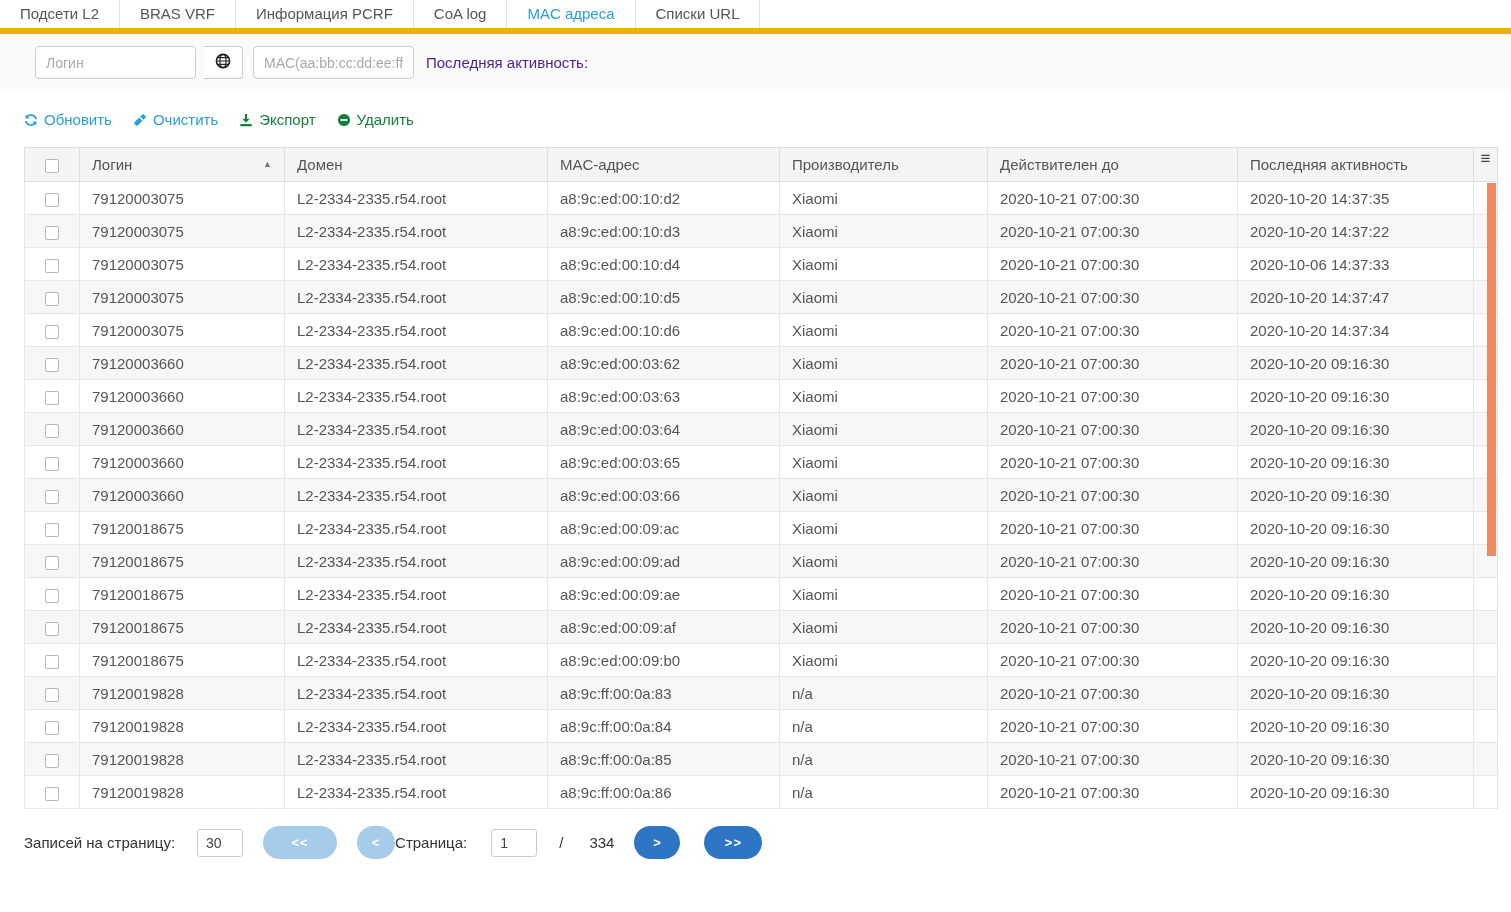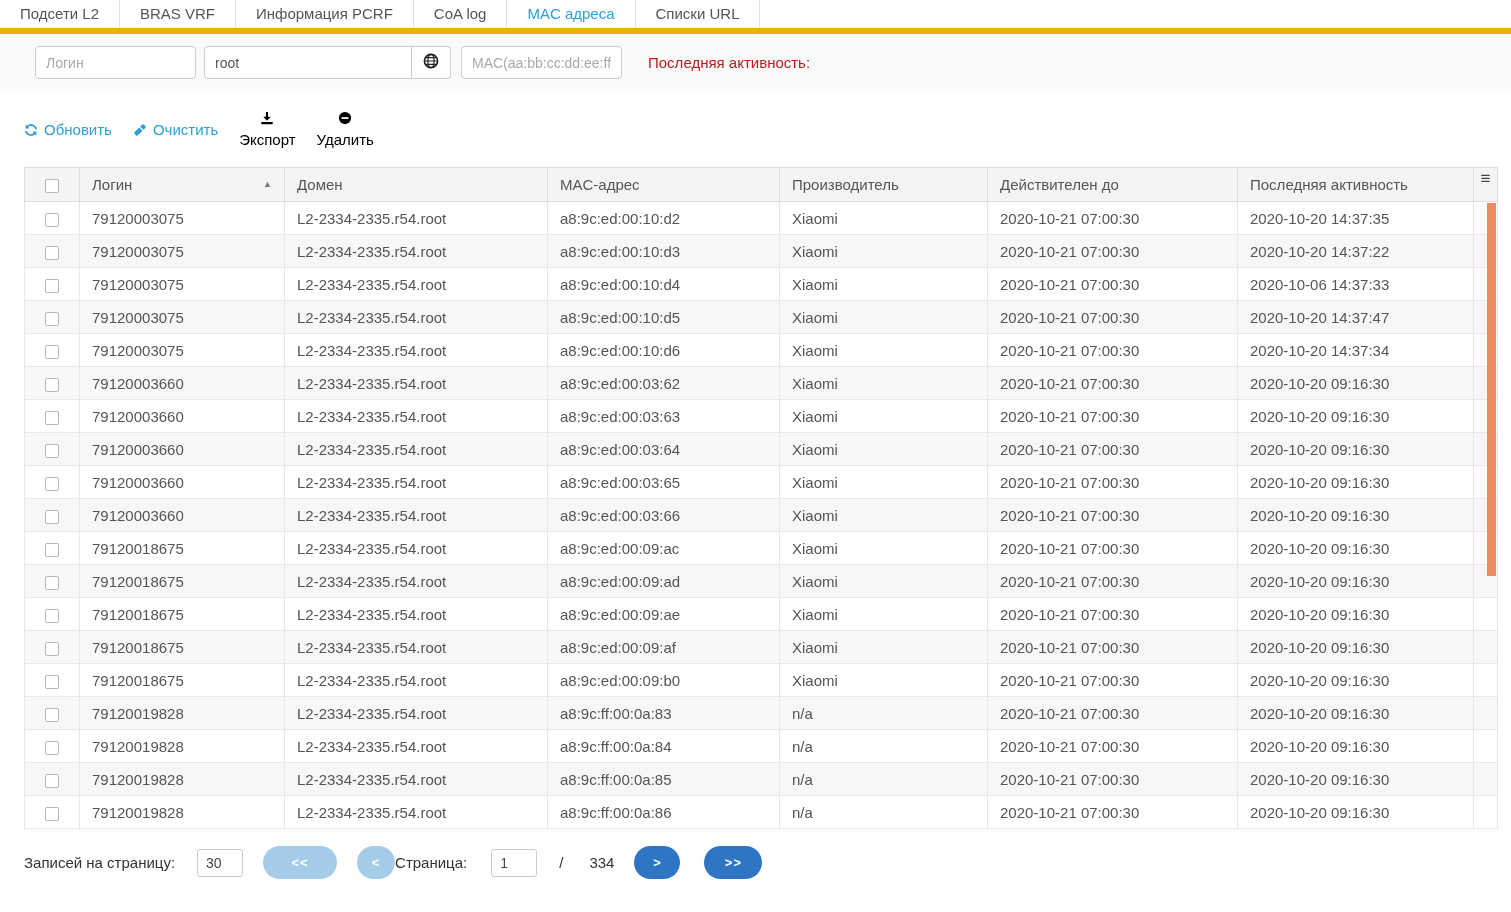--- a/index.html
+++ b/index.html
@@ -31,34 +31,34 @@
   .txt-input::placeholder { color:#a9a9a9; }
   .login-input { width:161px; }
   .input-group { display:flex; margin-left:8px; }
   .domain-input { width:208px; border-radius:4px 0 0 4px; }
   .globe-btn {
     width:39px; height:33px; border:1px solid #ccc; border-left:none;
     border-radius:0 4px 4px 0; background:#fff; cursor:pointer;
     display:flex; align-items:center; justify-content:center;
   }
   .mac-input { width:161px; margin-left:10px; }
-  .activity-label { margin-left:26px; color:#b91c1c; white-space:nowrap; }
+  .activity-label { margin-left:12px; color:#4c1d95; white-space:nowrap; }
   .activity-select {
     margin-left:9px; width:238px; height:33px; border:1px solid #bbb;
     border-radius:3px; background:#fff; font-size:14px; color:#444;
     padding:0 6px; font-family:inherit; outline:none;
   }
 
   
   .toolbar { display:flex; align-items:center; padding:20px 0 16px 24px; }
   .tool-link {
     display:inline-flex; align-items:center; gap:6px; margin-right:21px;
     font-size:15px; color:var(--accent,#2b9fd8); cursor:pointer; text-decoration:none;
   }
-  .tool-link.disabled { color:#000000; cursor:default; pointer-events:none;flex-direction:column; }
+  .tool-link.disabled { color:#15803d; cursor:default; pointer-events:none; }
   .tool-link svg { display:block; }
 
   
   .table-wrap { position:relative; margin:3px 14px 0 24px; }
   table { width:1473px; border-collapse:collapse; table-layout:fixed; }
   th {
     background:#f4f4f4; font-weight:400; text-align:left;
     padding:7px 12px; font-size:15px; color:#555;
     border:1px solid #ddd; height:34px; position:relative;
   }
@@ -111,21 +111,20 @@
   <div class="tab">BRAS VRF</div>
   <div class="tab">Информация PCRF</div>
   <div class="tab">CoA log</div>
   <div class="tab active">MAC адреса</div>
   <div class="tab">Списки URL</div>
 </div>
 
 <div class="filter-panel">
   <input class="txt-input login-input" type="text" placeholder="Логин" style="">
   <div class="input-group">
-    <input class="txt-input domain-input" type="text" value="root" style="">
     <button class="globe-btn">
       <span>
         <svg width="16" height="16" viewBox="0 0 16 16">
           <circle cx="8" cy="8" r="6.6" fill="none" stroke="#222" stroke-width="1.6"></circle>
           <ellipse cx="8" cy="8" rx="3.1" ry="6.6" fill="none" stroke="#222" stroke-width="1.2"></ellipse>
           <path d="M1.6 8h12.8M2.6 4.6h10.8M2.6 11.4h10.8" stroke="#222" stroke-width="1.2" fill="none"></path>
         </svg>
       </span>
     </button>
   </div>

